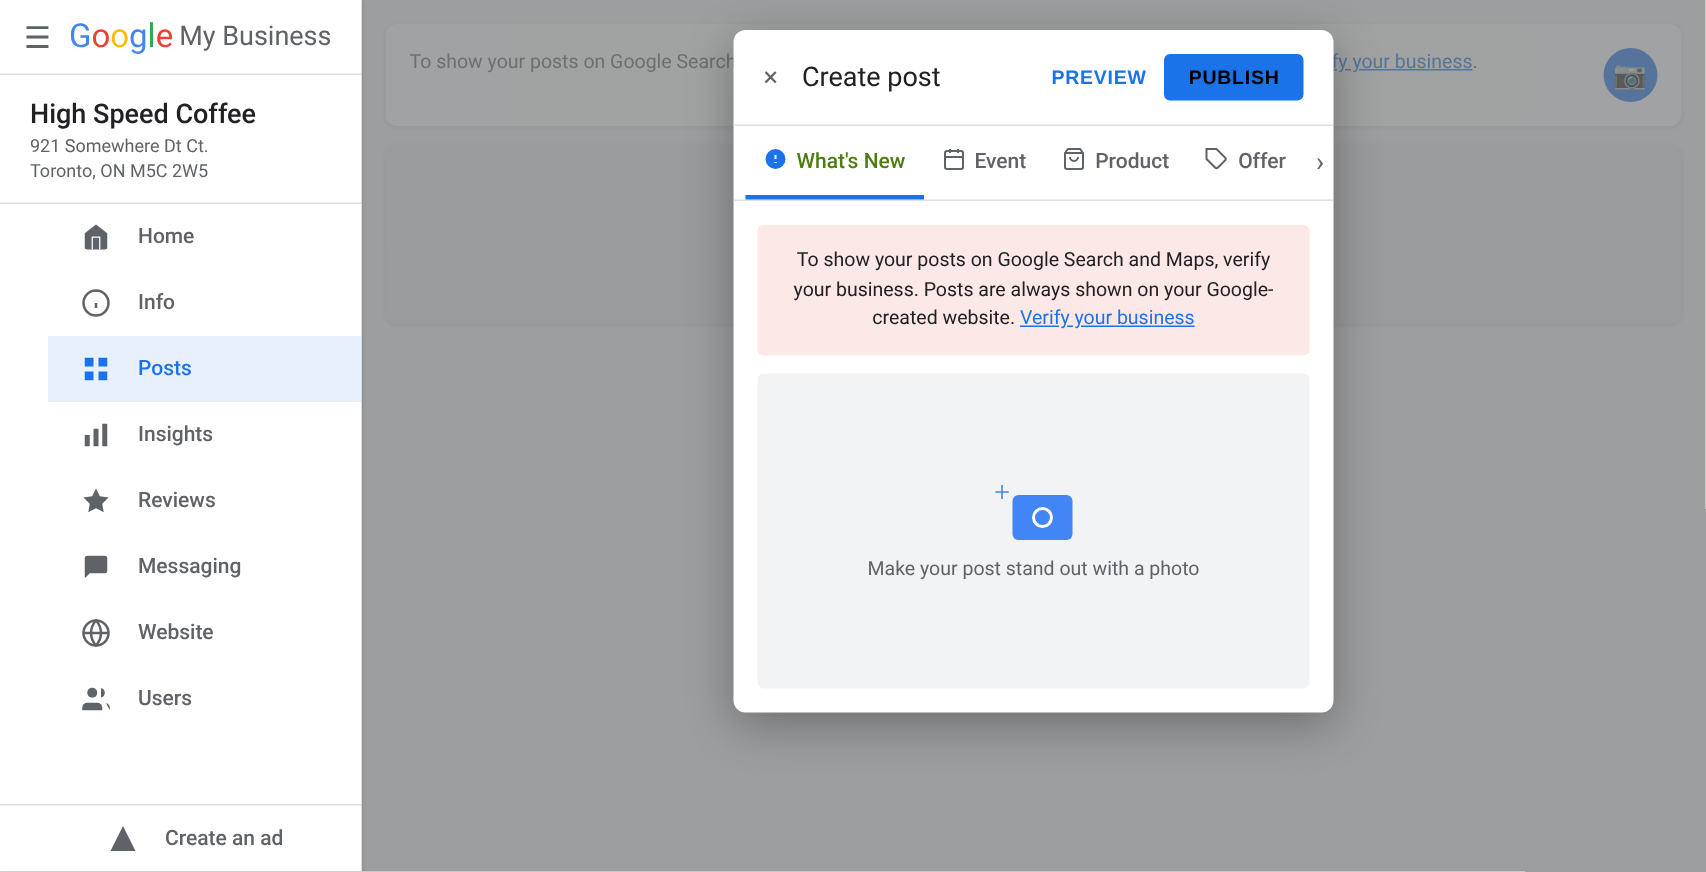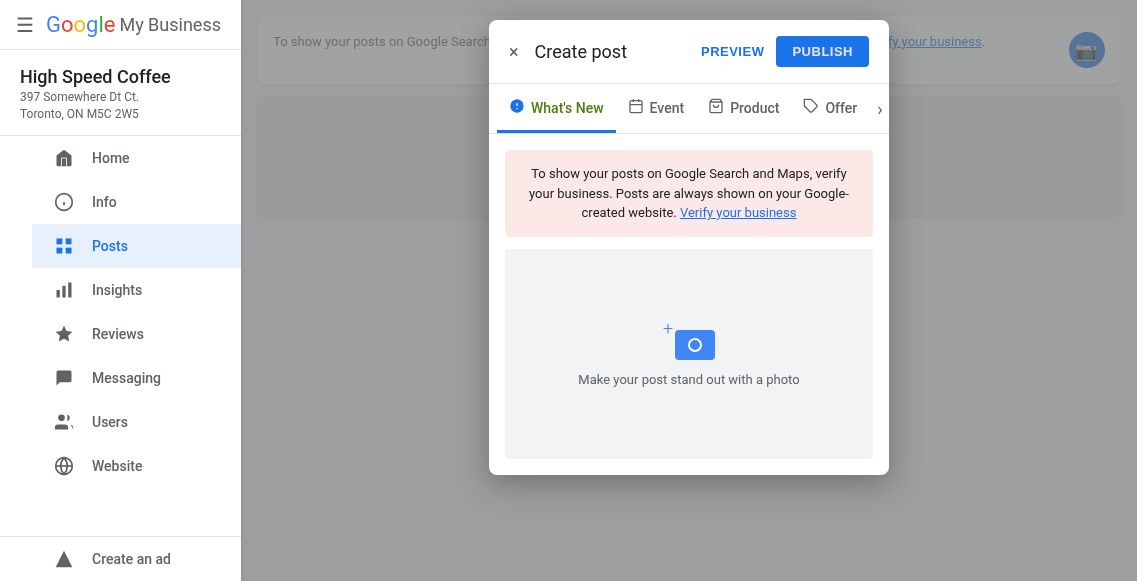--- a/index.html
+++ b/index.html
@@ -59,20 +59,21 @@
       transition: background 0.1s;
       margin-left: 32px;
     }
     .nav-item.active { background: #e8f0fe; color: #1a73e8; }
     .nav-item.active .nav-icon { color: #1a73e8; }
     .nav-icon { font-size: 20px; width: 24px; display: flex; justify-content: center; }
 
     .nav-bottom {
       margin-top: auto;
       border-top: 1px solid #e0e0e0;
+      padding-left: 18px;
     }
 
     
     .main {
       flex: 1;
       background: #f1f3f4;
       position: relative;
       height: 581px;
       overflow: hidden;
     }
@@ -123,21 +124,21 @@
       font-size: 13px;
       font-weight: 600;
       cursor: pointer;
       padding: 8px 12px;
       letter-spacing: 0.5px;
       text-transform: uppercase;
     }
     .btn-publish {
       background: #1a73e8;
       border: none;
-      color: #e5e5e5;
+      color: #000000;
       font-size: 13px;
       font-weight: 600;
       cursor: pointer;
       padding: 8px 16px;
       border-radius: 4px;
       letter-spacing: 0.5px;
       text-transform: uppercase;
     }
 
     
@@ -271,21 +272,21 @@
         <span class="g-blue">g</span>
         <span class="g-green">l</span>
         <span class="g-red">e</span>
       <span class="my-business-text"> My Business</span>
     </div>
   </div>
 
   <div class="business-info">
     <div class="business-name">High Speed Coffee</div>
     <div class="business-address">
-      <span>397 Somewhere Dt Ct.</span><br>
+      <span>921 Somewhere Dt Ct.</span><br>
       <span>Toronto, ON M5C 2W5</span>
     </div>
   </div>
 
   <nav>
     <div class="nav-item">
       <span class="nav-icon">
         <svg width="20" height="20" viewBox="0 0 24 24" fill="#5f6368">
             <path d="M3 9l9-7 9 7v11a2 2 0 01-2 2H5a2 2 0 01-2-2z"></path>
             <polyline points="9 22 9 12 15 12 15 22" stroke="#fff" stroke-width="1" fill="none"></polyline>
@@ -335,38 +336,38 @@
     <div class="nav-item">
       <span class="nav-icon">
         <svg width="20" height="20" viewBox="0 0 24 24" fill="#5f6368">
             <path d="M21 15a2 2 0 01-2 2H7l-4 4V5a2 2 0 012-2h14a2 2 0 012 2z"></path>
           </svg>
       </span>
       <span>Messaging</span>
     </div>
     <div class="nav-item">
       <span class="nav-icon">
+        <svg width="20" height="20" viewBox="0 0 24 24" fill="none" stroke="#5f6368" stroke-width="2">
+            <circle cx="12" cy="12" r="10"></circle>
+            <line x1="2" y1="12" x2="22" y2="12"></line>
+            <path d="M12 2a15.3 15.3 0 014 10 15.3 15.3 0 01-4 10 15.3 15.3 0 01-4-10 15.3 15.3 0 014-10z"></path>
+          </svg>
+      </span>
+      <span>Website</span>
+    </div>
+    <div class="nav-item">
+      <span class="nav-icon">
         <svg width="20" height="20" viewBox="0 0 24 24" fill="#5f6368">
             <path d="M17 21v-2a4 4 0 00-4-4H5a4 4 0 00-4 4v2"></path>
             <circle cx="9" cy="7" r="4"></circle>
             <path d="M23 21v-2a4 4 0 00-3-3.87"></path>
             <path d="M16 3.13a4 4 0 010 7.75"></path>
           </svg>
       </span>
       <span>Users</span>
-    </div>
-    <div class="nav-item">
-      <span class="nav-icon">
-        <svg width="20" height="20" viewBox="0 0 24 24" fill="none" stroke="#5f6368" stroke-width="2">
-            <circle cx="12" cy="12" r="10"></circle>
-            <line x1="2" y1="12" x2="22" y2="12"></line>
-            <path d="M12 2a15.3 15.3 0 014 10 15.3 15.3 0 01-4 10 15.3 15.3 0 01-4-10 15.3 15.3 0 014-10z"></path>
-          </svg>
-      </span>
-      <span>Website</span>
     </div>
   </nav>
 
   <div class="nav-bottom">
     <div class="nav-item">
       <span class="nav-icon">
         <svg width="20" height="20" viewBox="0 0 24 24" fill="#5f6368">
             <path d="M12 2L2 22h20L12 2z"></path>
           </svg>
       </span>

